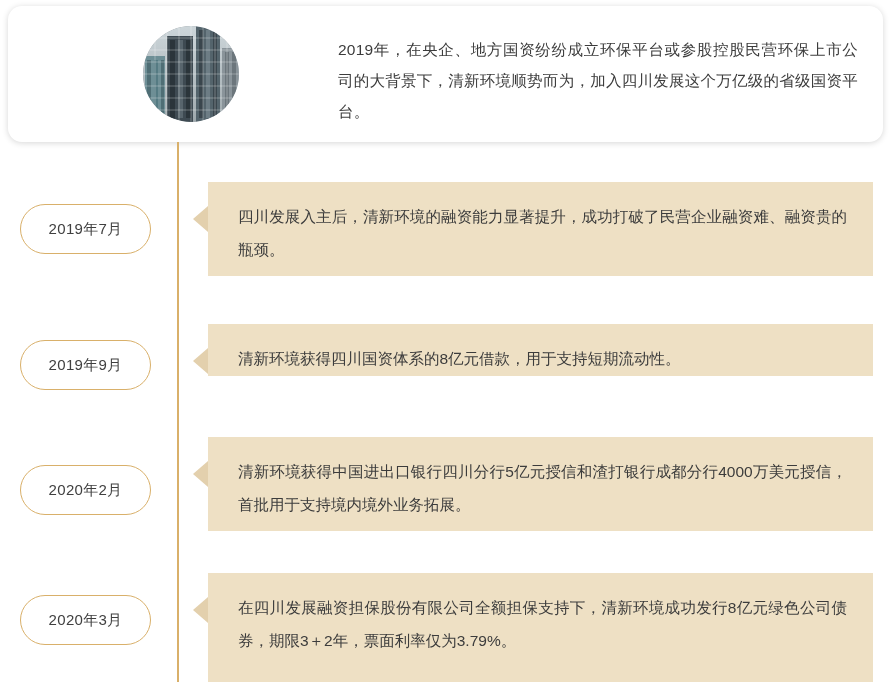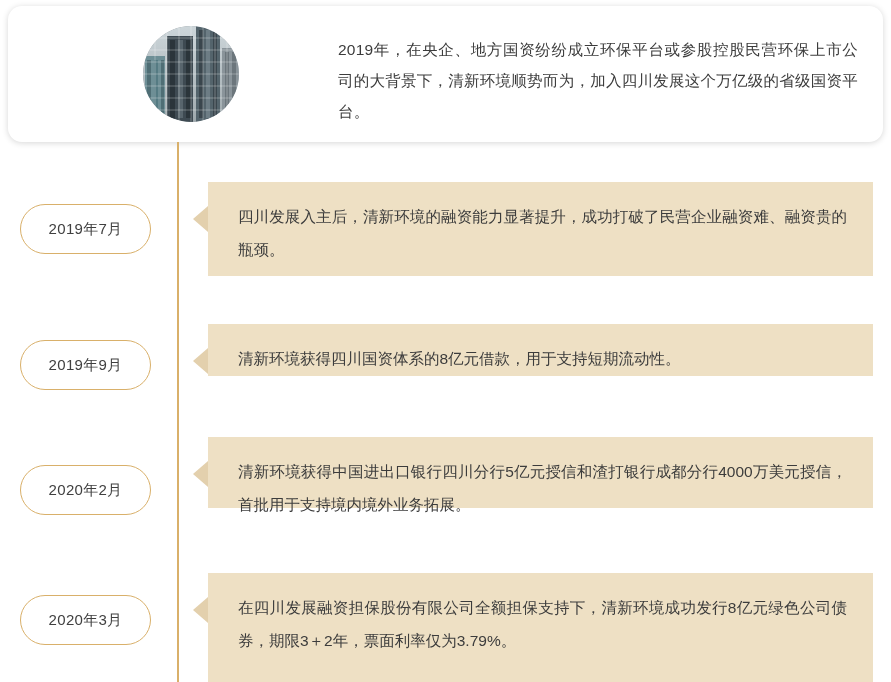--- a/index.html
+++ b/index.html
@@ -115,21 +115,21 @@
   #row-1 { top: 182px; }
   #row-1 .date-pill { top: 22px; }
   #row-1 .bubble { top: 0; height: 94px; }
 
   #row-2 { top: 324px; }
   #row-2 .date-pill { top: 16px; }
   #row-2 .bubble { top: 0px; height: 52px; }
 
   #row-3 { top: 437px; }
   #row-3 .date-pill { top: 28px; }
-  #row-3 .bubble { top: 0; height: 71px; }
+  #row-3 .bubble { top: 0; height: 94px; }
 
   #row-4 { top: 573px; }
   #row-4 .date-pill { top: 22px; text-align: right; }
   #row-4 .bubble { top: 0; height: 114px; }
 </style>
 </head>
 <body>
 
 <div id="canvas">
 

